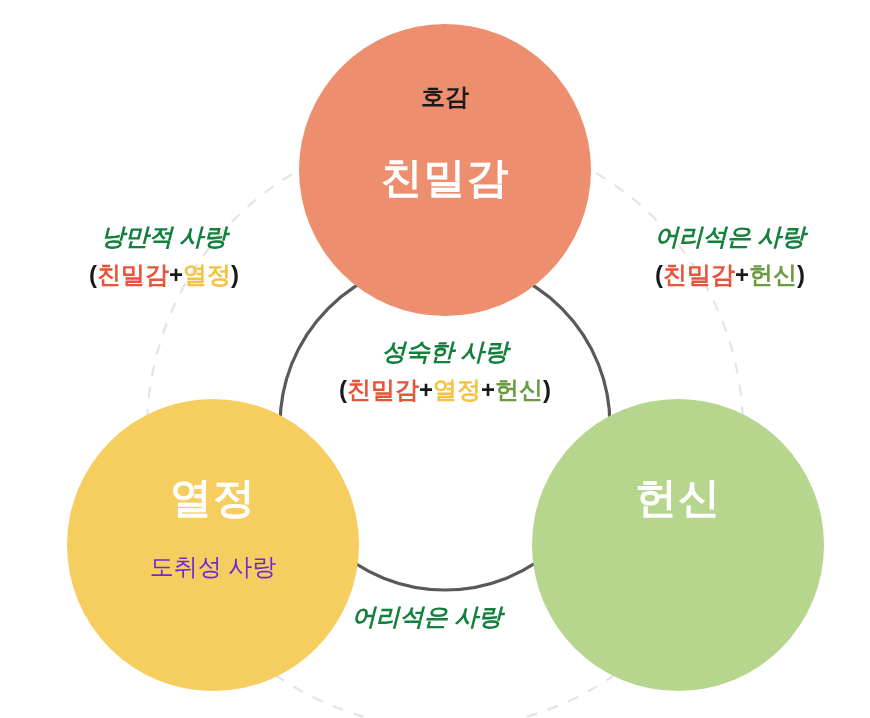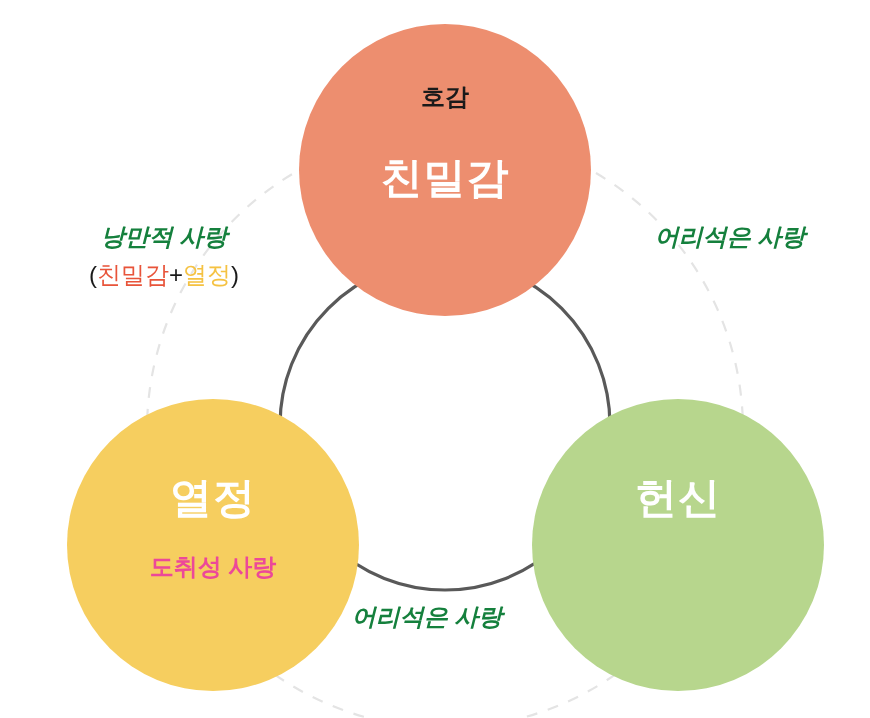--- a/index.html
+++ b/index.html
@@ -49,43 +49,43 @@
   }
   .comp-name {
     font-size: 42px;
     font-weight: bold;
     color: #ffffff;
     letter-spacing: 1px;
     line-height: 1;
   }
   .comp-sub {
     font-size: 24px;
-    font-weight: bold;
-    color: #ec4899;
+    font-weight: normal;
+    color: #6d28d9;
     line-height: 1;
   }
   .comp-top {
     font-size: 24px;
     font-weight: bold;
     color: #1a1a1a;
     line-height: 1;
   }
   
   .combo-title {
     font-size: 24px;
     font-weight: bold;
     color: #15803d;
     line-height: 1;
     margin-bottom: 14px;
     white-space: nowrap;
     font-style: italic;
   }
   .combo-formula {
     font-size: 24px;
-    font-weight: normal;
+    font-weight: bold;
     color: #1a1a1a;
     line-height: 1;
     white-space: nowrap;
   }
   .t-intimacy { color: #E8543A; }
   .t-passion  { color: #F5C242; }
   .t-commit   { color: #6A9A43; }
   .t-plain    { color: #1a1a1a; }
 </style>
 </head>
@@ -124,21 +124,30 @@
 
     <div class="lbl" style="left:24px; top:225px; width:280px;">
       <div class="combo-title">낭만적 사랑</div>
       <div class="combo-formula">
         <span class="t-plain">(</span><span class="t-intimacy">친밀감</span><span class="t-plain">+</span><span class="t-passion">열정</span><span class="t-plain">)</span>
       </div>
     </div>
 
     <div class="lbl" style="left:590px; top:225px; width:280px;">
       <div class="combo-title">어리석은 사랑</div>
+      <div class="combo-formula">
+        <span class="t-plain">(</span><span class="t-intimacy">친밀감</span><span class="t-plain">+</span><span class="t-commit">헌신</span><span class="t-plain">)</span>
+      </div>
     </div>
 
+    <div class="lbl" style="left:295px; top:340px; width:300px;">
+      <div class="combo-title">성숙한 사랑</div>
+      <div class="combo-formula">
+        <span class="t-plain">(</span><span class="t-intimacy">친밀감</span><span class="t-plain">+</span><span class="t-passion">열정</span><span class="t-plain">+</span><span class="t-commit">헌신</span><span class="t-plain">)</span>
+      </div>
+    </div>
 
     <div class="lbl" style="left:277px; top:605px; width:300px;">
       <div class="combo-title">어리석은 사랑</div>
     </div>
 
   </div>
 </div>
 
 </body></html>

